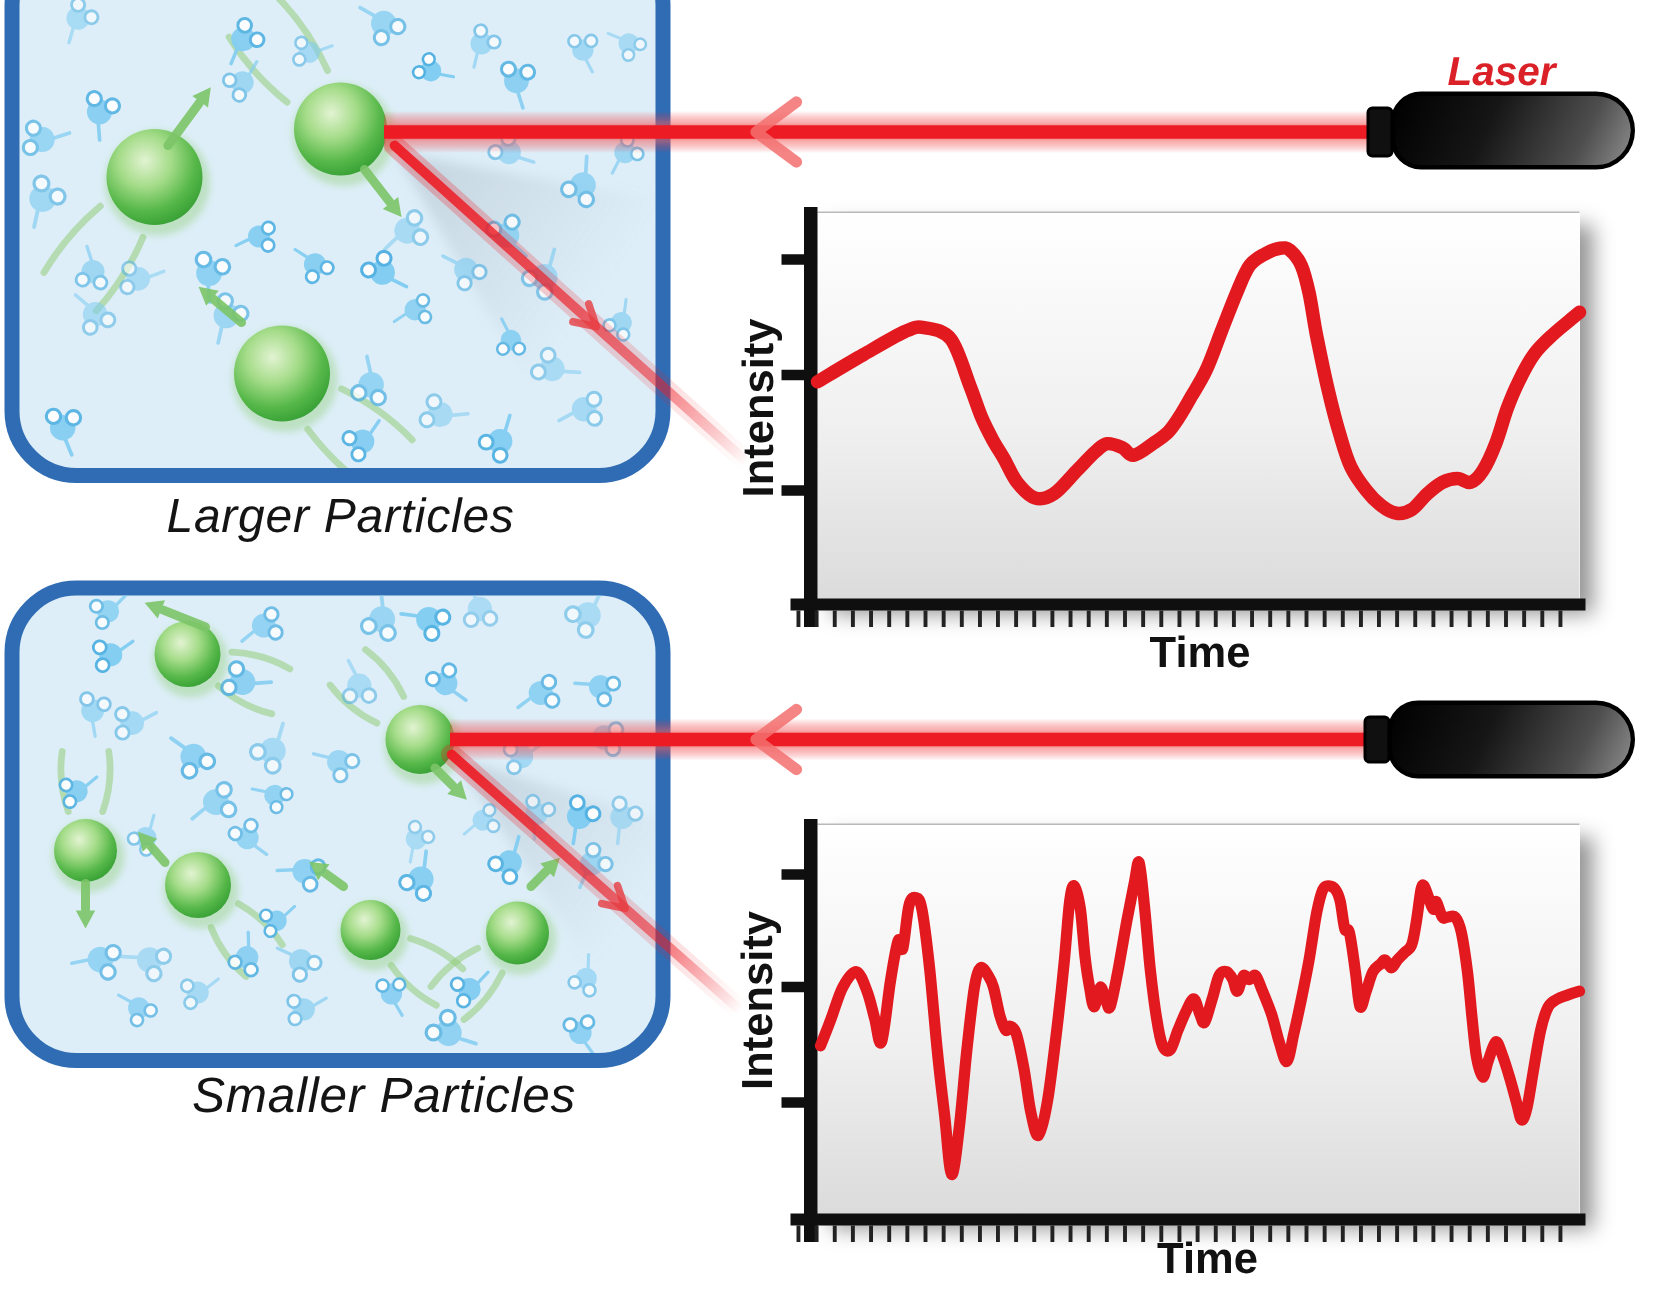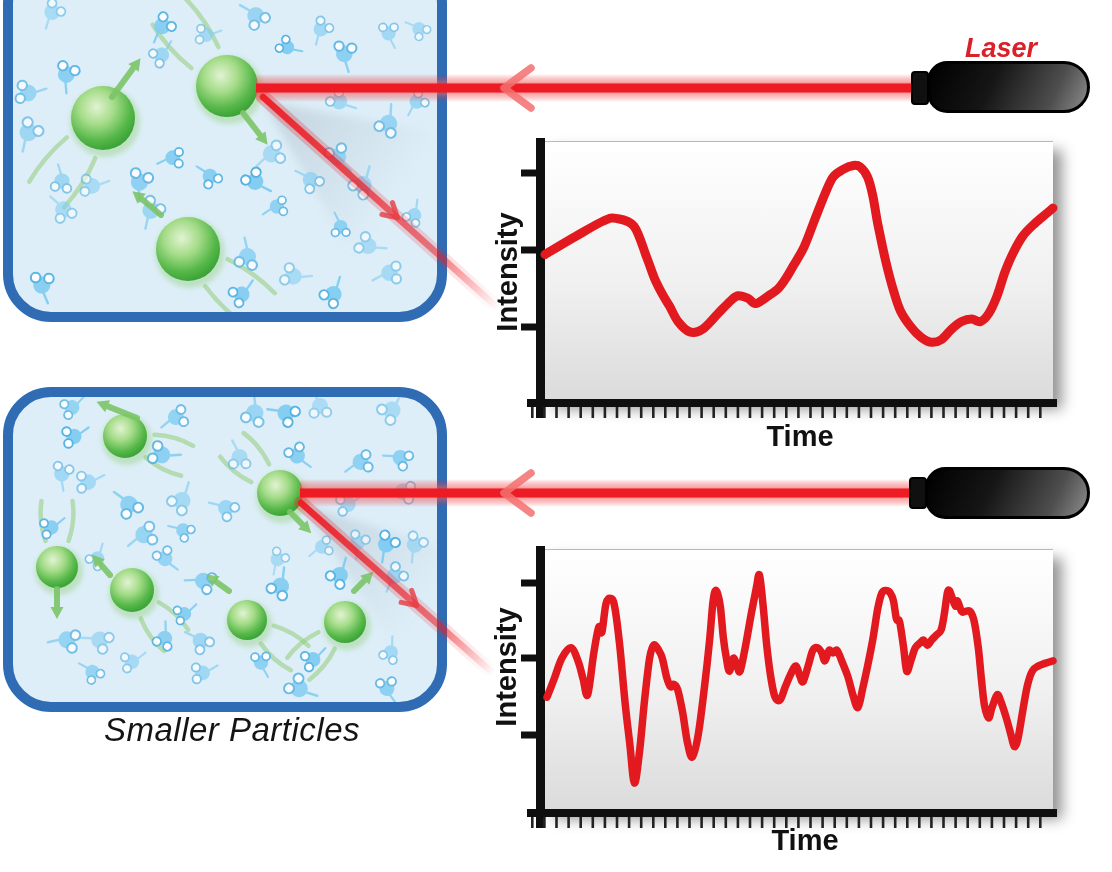--- a/index.html
+++ b/index.html
@@ -5,21 +5,21 @@
   html,body{margin:0;padding:0;background:#fff;}
   #stage{position:relative;width:1112px;height:872px;overflow:hidden;background:#fff;
          font-family:"Liberation Sans",sans-serif;}
   .container-box{position:absolute;box-sizing:border-box;background:#ddeef8;
                  border:10px solid #2f6cb4;border-radius:48px;z-index:1;}
   #container-larger{left:3px;top:-44px;width:444px;height:366px;}
   #container-smaller{left:3px;top:387px;width:444px;height:325px;}
   .panel-label{position:absolute;transform:translate(-50%,-50%);font-style:italic;
                color:#141414;white-space:nowrap;z-index:7;letter-spacing:0.5px;}
   #label-larger{left:227px;top:344px;font-size:32px;}
-  #label-smaller{left:232px;top:730px;font-size:33px;}
+  #label-smaller{left:256px;top:730px;font-size:33px;}
   .plot-bg{position:absolute;z-index:1;
            background:linear-gradient(180deg,#ffffff 0%,#f0f0f0 55%,#dbdbdb 100%);
            border-top:1px solid #b9b9b9;
            box-shadow:9px 9px 13px rgba(0,0,0,0.42);}
   #plot-bg-larger{left:545px;top:141px;width:508px;height:258px;}
   #plot-bg-smaller{left:545px;top:549px;width:508px;height:260px;}
   .axis-label{position:absolute;transform:translate(-50%,-50%);font-weight:700;
               color:#111;font-size:29px;z-index:7;white-space:nowrap;}
   .axis-label.vert{transform:translate(-50%,-50%) rotate(-90deg);}
   #intensity-larger{left:507px;top:272px;}
@@ -795,20 +795,21 @@
           <rect x="990.6" y="817" width="2.6" height="11" fill="#222"></rect>
           <rect x="1002.7" y="817" width="2.6" height="11" fill="#222"></rect>
           <rect x="1014.8" y="817" width="2.6" height="11" fill="#222"></rect>
           <rect x="1026.9" y="817" width="2.6" height="11" fill="#222"></rect>
           <rect x="1039.0" y="817" width="2.6" height="11" fill="#222"></rect>
           <path d="M547.0,697.2C548.2,694.2 551.7,685.5 554.1,679.0C556.6,672.5 559.0,663.4 561.8,658.2C564.6,653.0 568.2,647.4 570.9,647.8C573.6,648.2 576.0,655.6 578.0,660.8C580.1,666.0 581.5,673.4 583.1,679.0C584.7,684.6 585.9,698.9 587.7,694.6C589.5,690.3 591.9,664.3 593.8,653.0C595.6,641.7 597.5,630.5 598.8,627.0C600.2,623.5 600.7,636.1 601.9,632.2C603.1,628.3 604.5,609.2 606.0,603.6C607.4,598.0 609.1,598.0 610.5,598.4C612.0,598.8 613.1,598.4 614.6,606.2C616.1,614.0 618.0,629.6 619.7,645.2C621.4,660.8 623.1,683.3 624.8,699.8C626.4,716.3 628.2,730.1 629.8,744.0C631.4,757.9 632.8,781.7 634.4,783.0C636.0,784.3 637.8,765.7 639.5,751.8C641.2,737.9 642.9,715.4 644.6,699.8C646.3,684.2 648.1,667.3 649.6,658.2C651.2,649.1 652.2,646.5 653.7,645.2C655.2,643.9 657.4,648.2 658.8,650.4C660.2,652.6 661.1,653.9 662.3,658.2C663.6,662.5 665.1,671.6 666.4,676.4C667.8,681.2 669.3,685.5 670.5,686.8C671.7,688.1 672.3,683.8 673.5,684.2C674.7,684.6 676.1,684.6 677.6,689.4C679.1,694.2 681.1,704.1 682.7,712.8C684.3,721.5 685.6,734.0 687.2,741.4C688.8,748.8 690.5,758.3 692.3,757.0C694.2,755.7 696.4,745.3 698.4,733.6C700.4,721.9 702.6,702.4 704.5,686.8C706.4,671.2 708.2,654.3 709.6,640.0C711.0,625.7 712.0,609.2 713.1,601.0C714.2,592.8 715.0,589.7 716.2,590.6C717.4,591.5 719.1,598.4 720.3,606.2C721.4,614.0 722.3,628.7 723.3,637.4C724.3,646.1 725.3,652.6 726.4,658.2C727.4,663.8 728.2,671.2 729.4,671.2C730.6,671.2 732.2,659.1 733.5,658.2C734.7,657.3 735.9,663.8 737.0,666.0C738.1,668.2 738.7,674.2 740.1,671.2C741.4,668.2 743.3,657.3 745.2,647.8C747.0,638.3 749.4,624.0 751.2,614.0C753.1,604.0 755.0,594.5 756.3,588.0C757.7,581.5 758.3,572.4 759.4,575.0C760.5,577.6 761.7,591.5 762.9,603.6C764.2,615.7 765.6,635.2 767.0,647.8C768.4,660.4 769.7,670.8 771.1,679.0C772.4,687.2 773.6,693.7 775.1,697.2C776.6,700.7 778.5,701.5 780.2,699.8C781.9,698.1 783.5,691.1 785.3,686.8C787.1,682.5 789.1,677.3 790.9,673.8C792.6,670.3 794.4,665.6 796.0,666.0C797.5,666.4 798.8,673.8 800.0,676.4C801.2,679.0 801.7,683.3 803.1,681.6C804.4,679.9 806.5,671.2 808.1,666.0C809.8,660.8 811.1,653.4 812.7,650.4C814.3,647.4 816.3,647.4 817.8,647.8C819.3,648.2 820.7,650.8 821.9,653.0C823.0,655.2 823.7,661.2 824.9,660.8C826.1,660.4 827.6,651.7 829.0,650.4C830.3,649.1 831.7,653.0 833.0,653.0C834.4,653.0 835.7,649.1 837.1,650.4C838.5,651.7 839.9,656.5 841.7,660.8C843.5,665.1 845.9,670.8 847.8,676.4C849.6,682.0 851.2,689.4 852.8,694.6C854.5,699.8 856.3,708.5 857.9,707.6C859.5,706.7 860.9,696.3 862.5,689.4C864.1,682.5 865.9,674.2 867.6,666.0C869.3,657.8 871.0,649.5 872.7,640.0C874.4,630.5 876.2,616.6 877.7,608.8C879.3,601.0 880.4,596.2 881.8,593.2C883.2,590.2 884.4,590.6 885.9,590.6C887.3,590.6 889.2,591.5 890.4,593.2C891.7,594.9 892.5,596.7 893.5,601.0C894.5,605.3 895.5,615.7 896.5,619.2C897.6,622.7 898.4,617.0 899.6,621.8C900.8,626.6 902.5,639.6 903.6,647.8C904.8,656.0 905.5,669.0 906.7,671.2C907.9,673.4 909.3,664.7 910.8,660.8C912.2,656.9 913.7,650.8 915.3,647.8C916.9,644.8 919.1,643.9 920.4,642.6C921.8,641.3 922.3,639.6 923.5,640.0C924.6,640.4 926.2,645.2 927.5,645.2C928.9,645.2 930.1,641.7 931.6,640.0C933.1,638.3 935.1,636.5 936.7,634.8C938.3,633.1 940.0,633.1 941.2,629.6C942.5,626.1 943.3,620.1 944.3,614.0C945.3,607.9 946.5,597.1 947.3,593.2C948.2,589.3 948.5,589.7 949.4,590.6C950.2,591.5 951.4,595.8 952.4,598.4C953.4,601.0 954.6,605.8 955.5,606.2C956.3,606.6 956.5,600.1 957.5,601.0C958.5,601.9 960.3,609.7 961.6,611.4C962.8,613.1 963.7,611.4 965.1,611.4C966.6,611.4 968.7,609.7 970.2,611.4C971.7,613.1 972.9,615.7 974.3,621.8C975.6,627.9 977.1,638.3 978.3,647.8C979.5,657.3 980.4,669.5 981.4,679.0C982.4,688.5 983.2,698.5 984.4,705.0C985.6,711.5 987.2,717.6 988.5,718.0C989.8,718.4 990.6,711.5 992.0,707.6C993.5,703.7 995.6,695.5 997.1,694.6C998.6,693.7 999.7,698.5 1001.2,702.4C1002.7,706.3 1004.6,712.4 1006.3,718.0C1008.0,723.6 1010.0,731.4 1011.3,736.2C1012.7,741.0 1013.3,746.2 1014.4,746.6C1015.5,747.0 1016.7,744.0 1017.9,738.8C1019.2,733.6 1020.5,724.1 1022.0,715.4C1023.5,706.7 1025.4,694.2 1027.1,686.8C1028.8,679.4 1030.3,674.7 1032.2,671.2C1034.0,667.7 1036.2,667.3 1038.3,666.0C1040.4,664.7 1042.4,664.3 1044.9,663.4C1047.3,662.5 1051.6,661.2 1053.0,660.8" fill="none" stroke="#e2191f" stroke-width="7.5" stroke-linecap="round" stroke-linejoin="round"></path>
         </g>
       </g>
   </svg>
 
+  <div id="label-larger" class="panel-label">Larger Particles</div>
   <div id="label-smaller" class="panel-label">Smaller Particles</div>
   <div id="laser-label">Laser</div>
 
   <div id="intensity-larger" class="axis-label vert">Intensity</div>
   <div id="time-larger" class="axis-label">Time</div>
   <div id="intensity-smaller" class="axis-label vert">Intensity</div>
   <div id="time-smaller" class="axis-label">Time</div>
 </div>
 
 </body></html>

